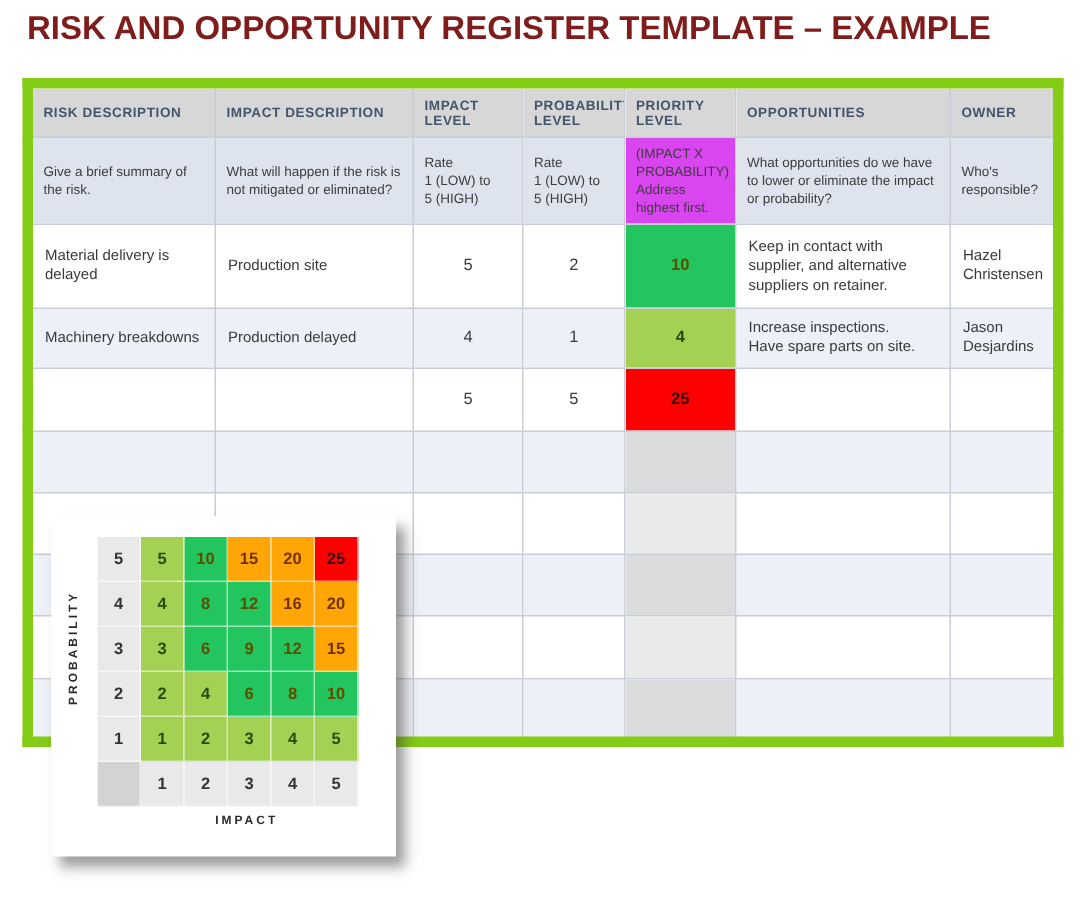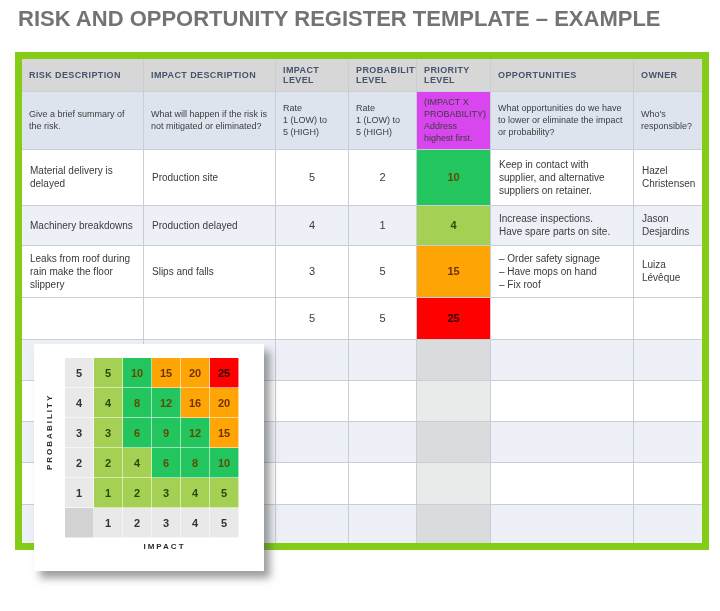--- a/index.html
+++ b/index.html
@@ -1,19 +1,19 @@
 <!DOCTYPE html>
 <html><head>
 <meta charset="utf-8">
 <style>
   * { margin:0; padding:0; box-sizing:border-box; }
   body { width:720px; height:611px; background:#ffffff; font-family:"Liberation Sans", sans-serif; }
   .page { position:relative; width:720px; height:611px; background:#fff; overflow:hidden; }
 
-  .title { position:absolute; left:18px; top:6px; font-size:22px; font-weight:bold; color:#737373; letter-spacing:0px; white-space:nowrap; }
+  .title { position:absolute; left:18px; top:6px; font-size:22px; font-weight:bold; color:#7f1d1d; letter-spacing:0px; white-space:nowrap; }
 
   table.register { position:absolute; left:15px; top:52px; width:687px; border-collapse:collapse; table-layout:fixed; border:7px solid #84cc16; }
   table.register td, table.register th { border:1px solid #c8cdd6; overflow:hidden; }
 
   tr.hdr th { background:#d7d7d7; color:#44546a; font-size:9px; font-weight:bold; text-align:left; vertical-align:middle; padding:4px 7px; letter-spacing:0.4px; }
   tr.desc td { background:#dde4ee; color:#3d3d3d; font-size:9px; vertical-align:middle; padding:4px 7px; white-space:pre-line; line-height:1.35; }
   tr.desc td.pdesc { background:#d946ef; }
 
   td.txt { font-size:10px; color:#3a3a3a; vertical-align:middle; padding:4px 8px; line-height:1.3; white-space:pre-line; background:#fff; }
   td.num { font-size:11px; color:#3a3a3a; text-align:center; vertical-align:middle; background:#fff; }
@@ -99,31 +99,20 @@
       <td class="txt">Machinery breakdowns</td>
       <td class="txt">Production delayed</td>
       <td class="num">4</td>
       <td class="num">1</td>
       <td class="pcell g">4</td>
       <td class="txt">Increase inspections.
 Have spare parts on site.</td>
       <td class="txt">Jason Desjardins</td>
     </tr>
 
-    <tr style="height:52px">
-      <td class="txt">Leaks from roof during rain make the floor slippery</td>
-      <td class="txt">Slips and falls</td>
-      <td class="num">3</td>
-      <td class="num">5</td>
-      <td class="pcell o">15</td>
-      <td class="txt">– Order safety signage
-– Have mops on hand
-– Fix roof</td>
-      <td class="txt">Luiza Lévêque</td>
-    </tr>
 
 
     <tr style="height:42px">
       <td class="txt"></td>
       <td class="txt"></td>
       <td class="num">5</td>
       <td class="num">5</td>
       <td class="pcell r">25</td>
       <td class="txt"></td>
       <td class="txt"></td>

